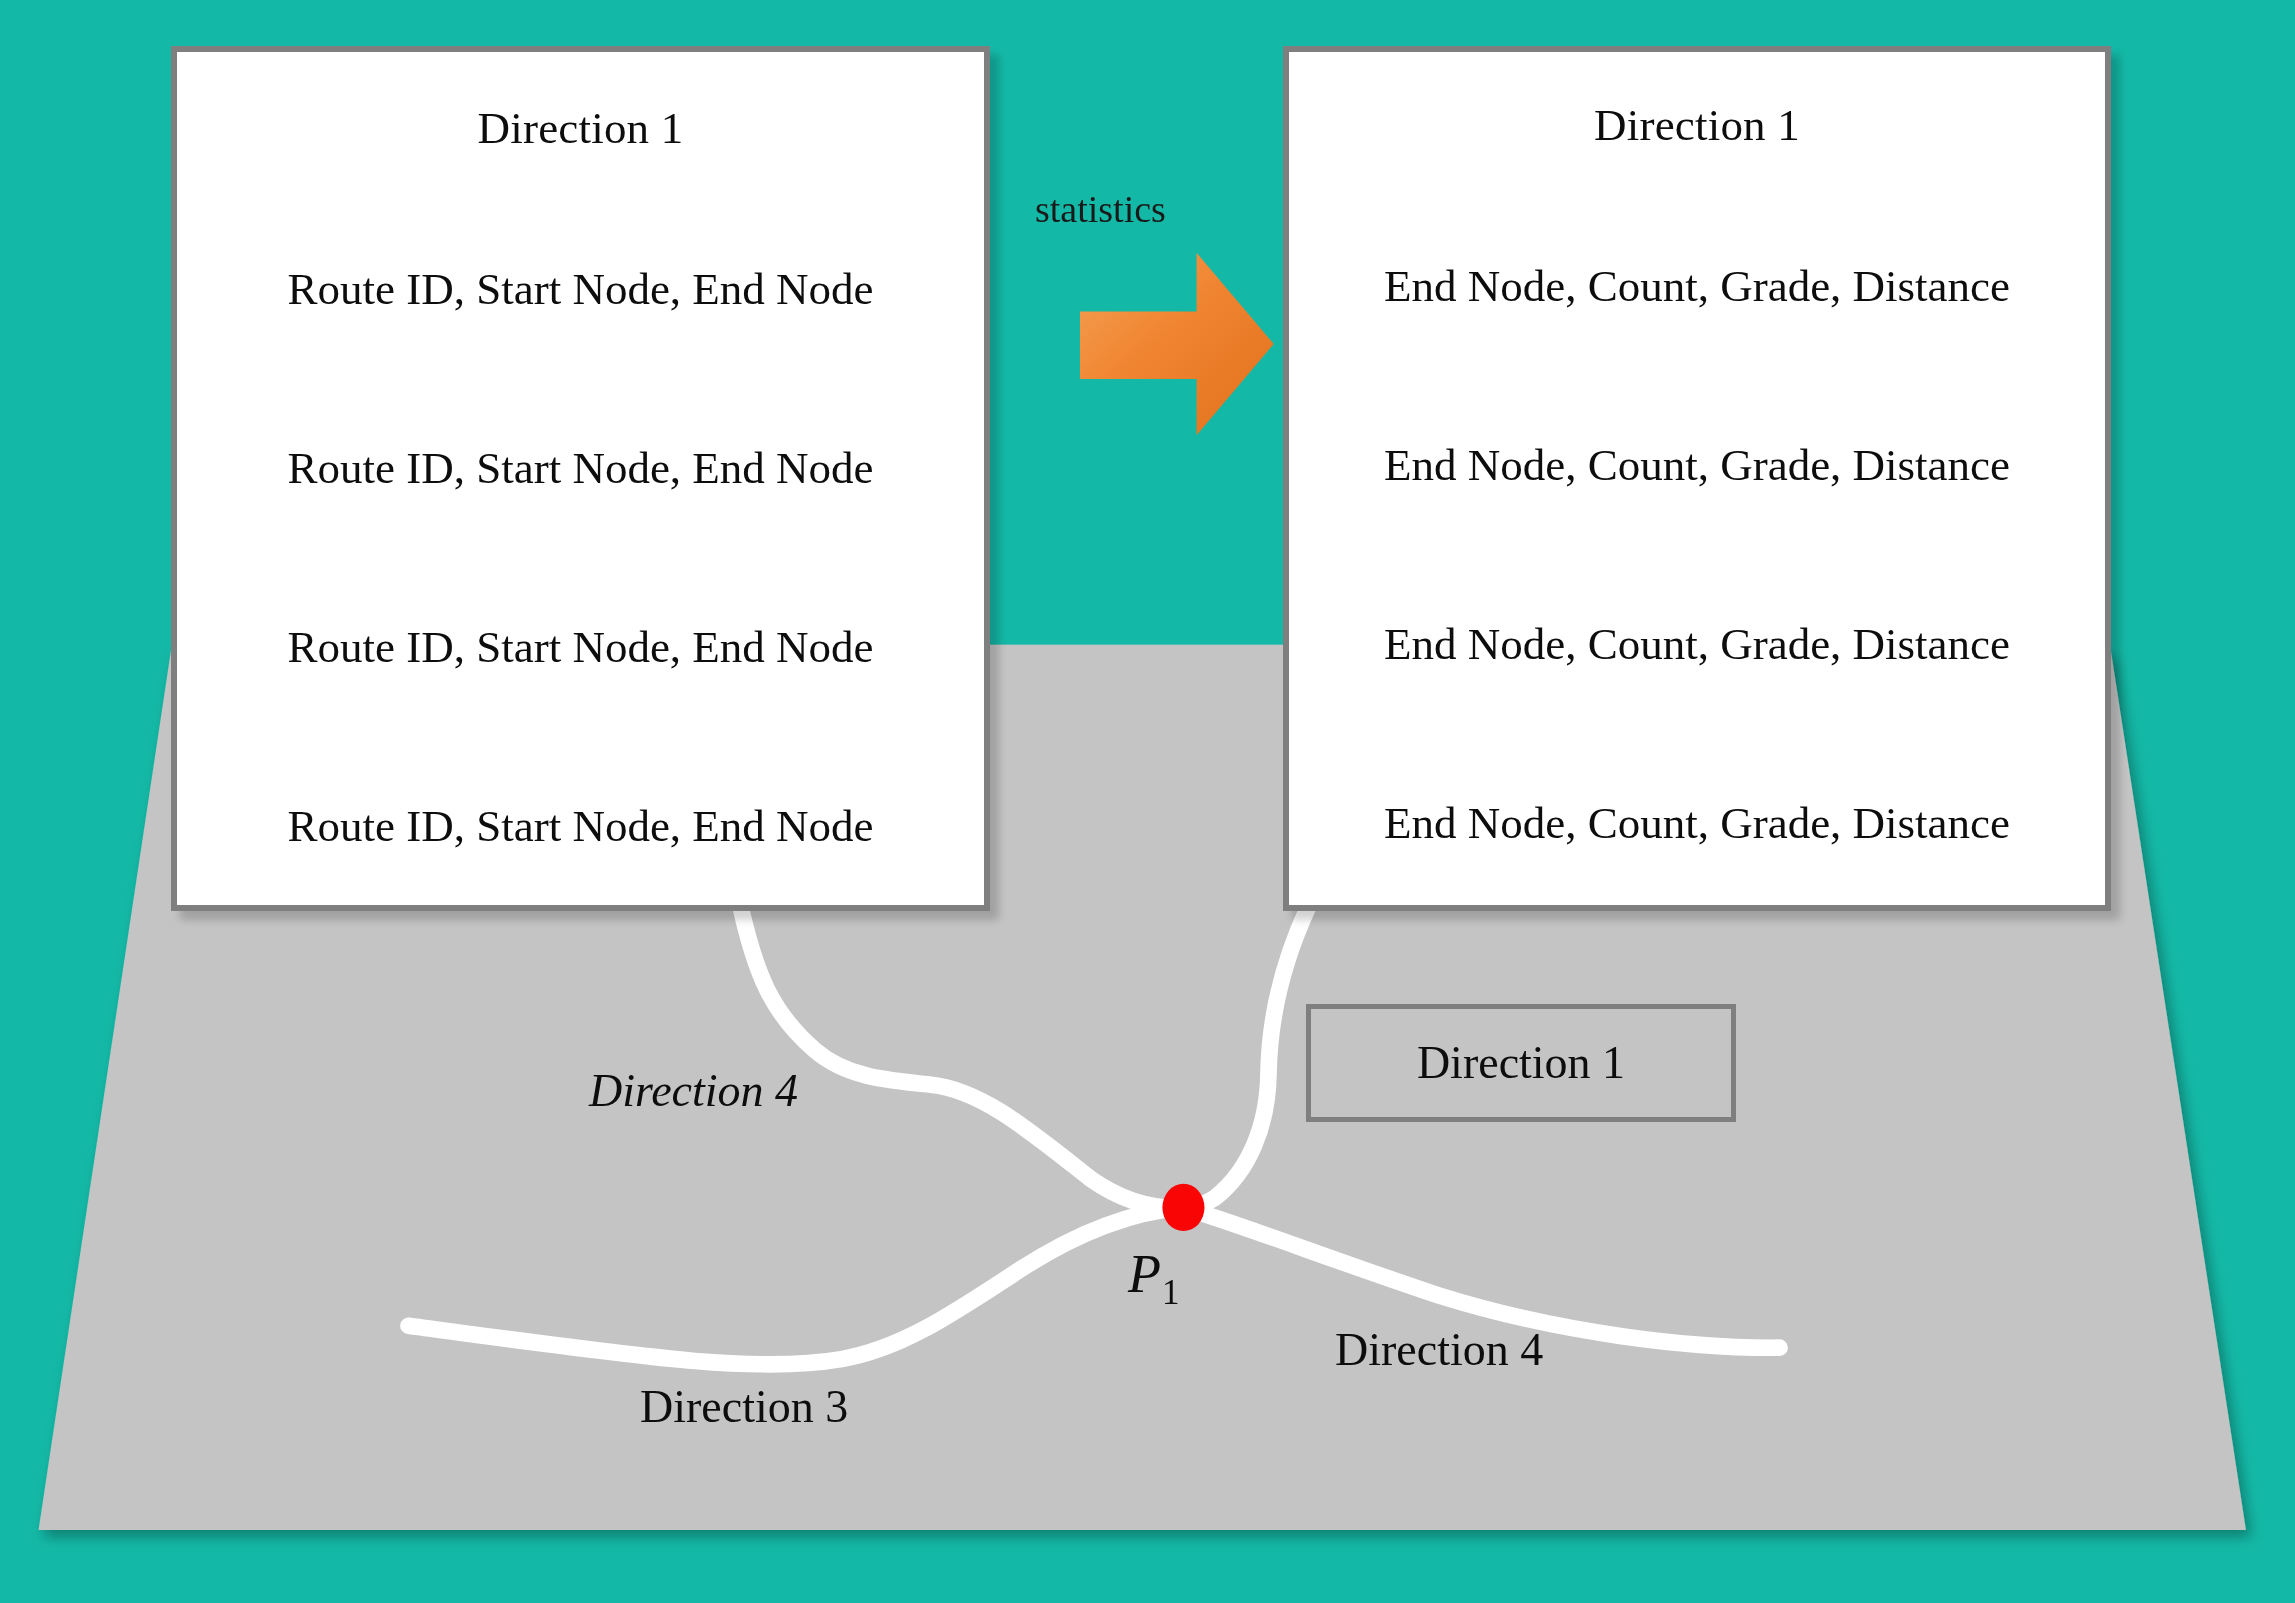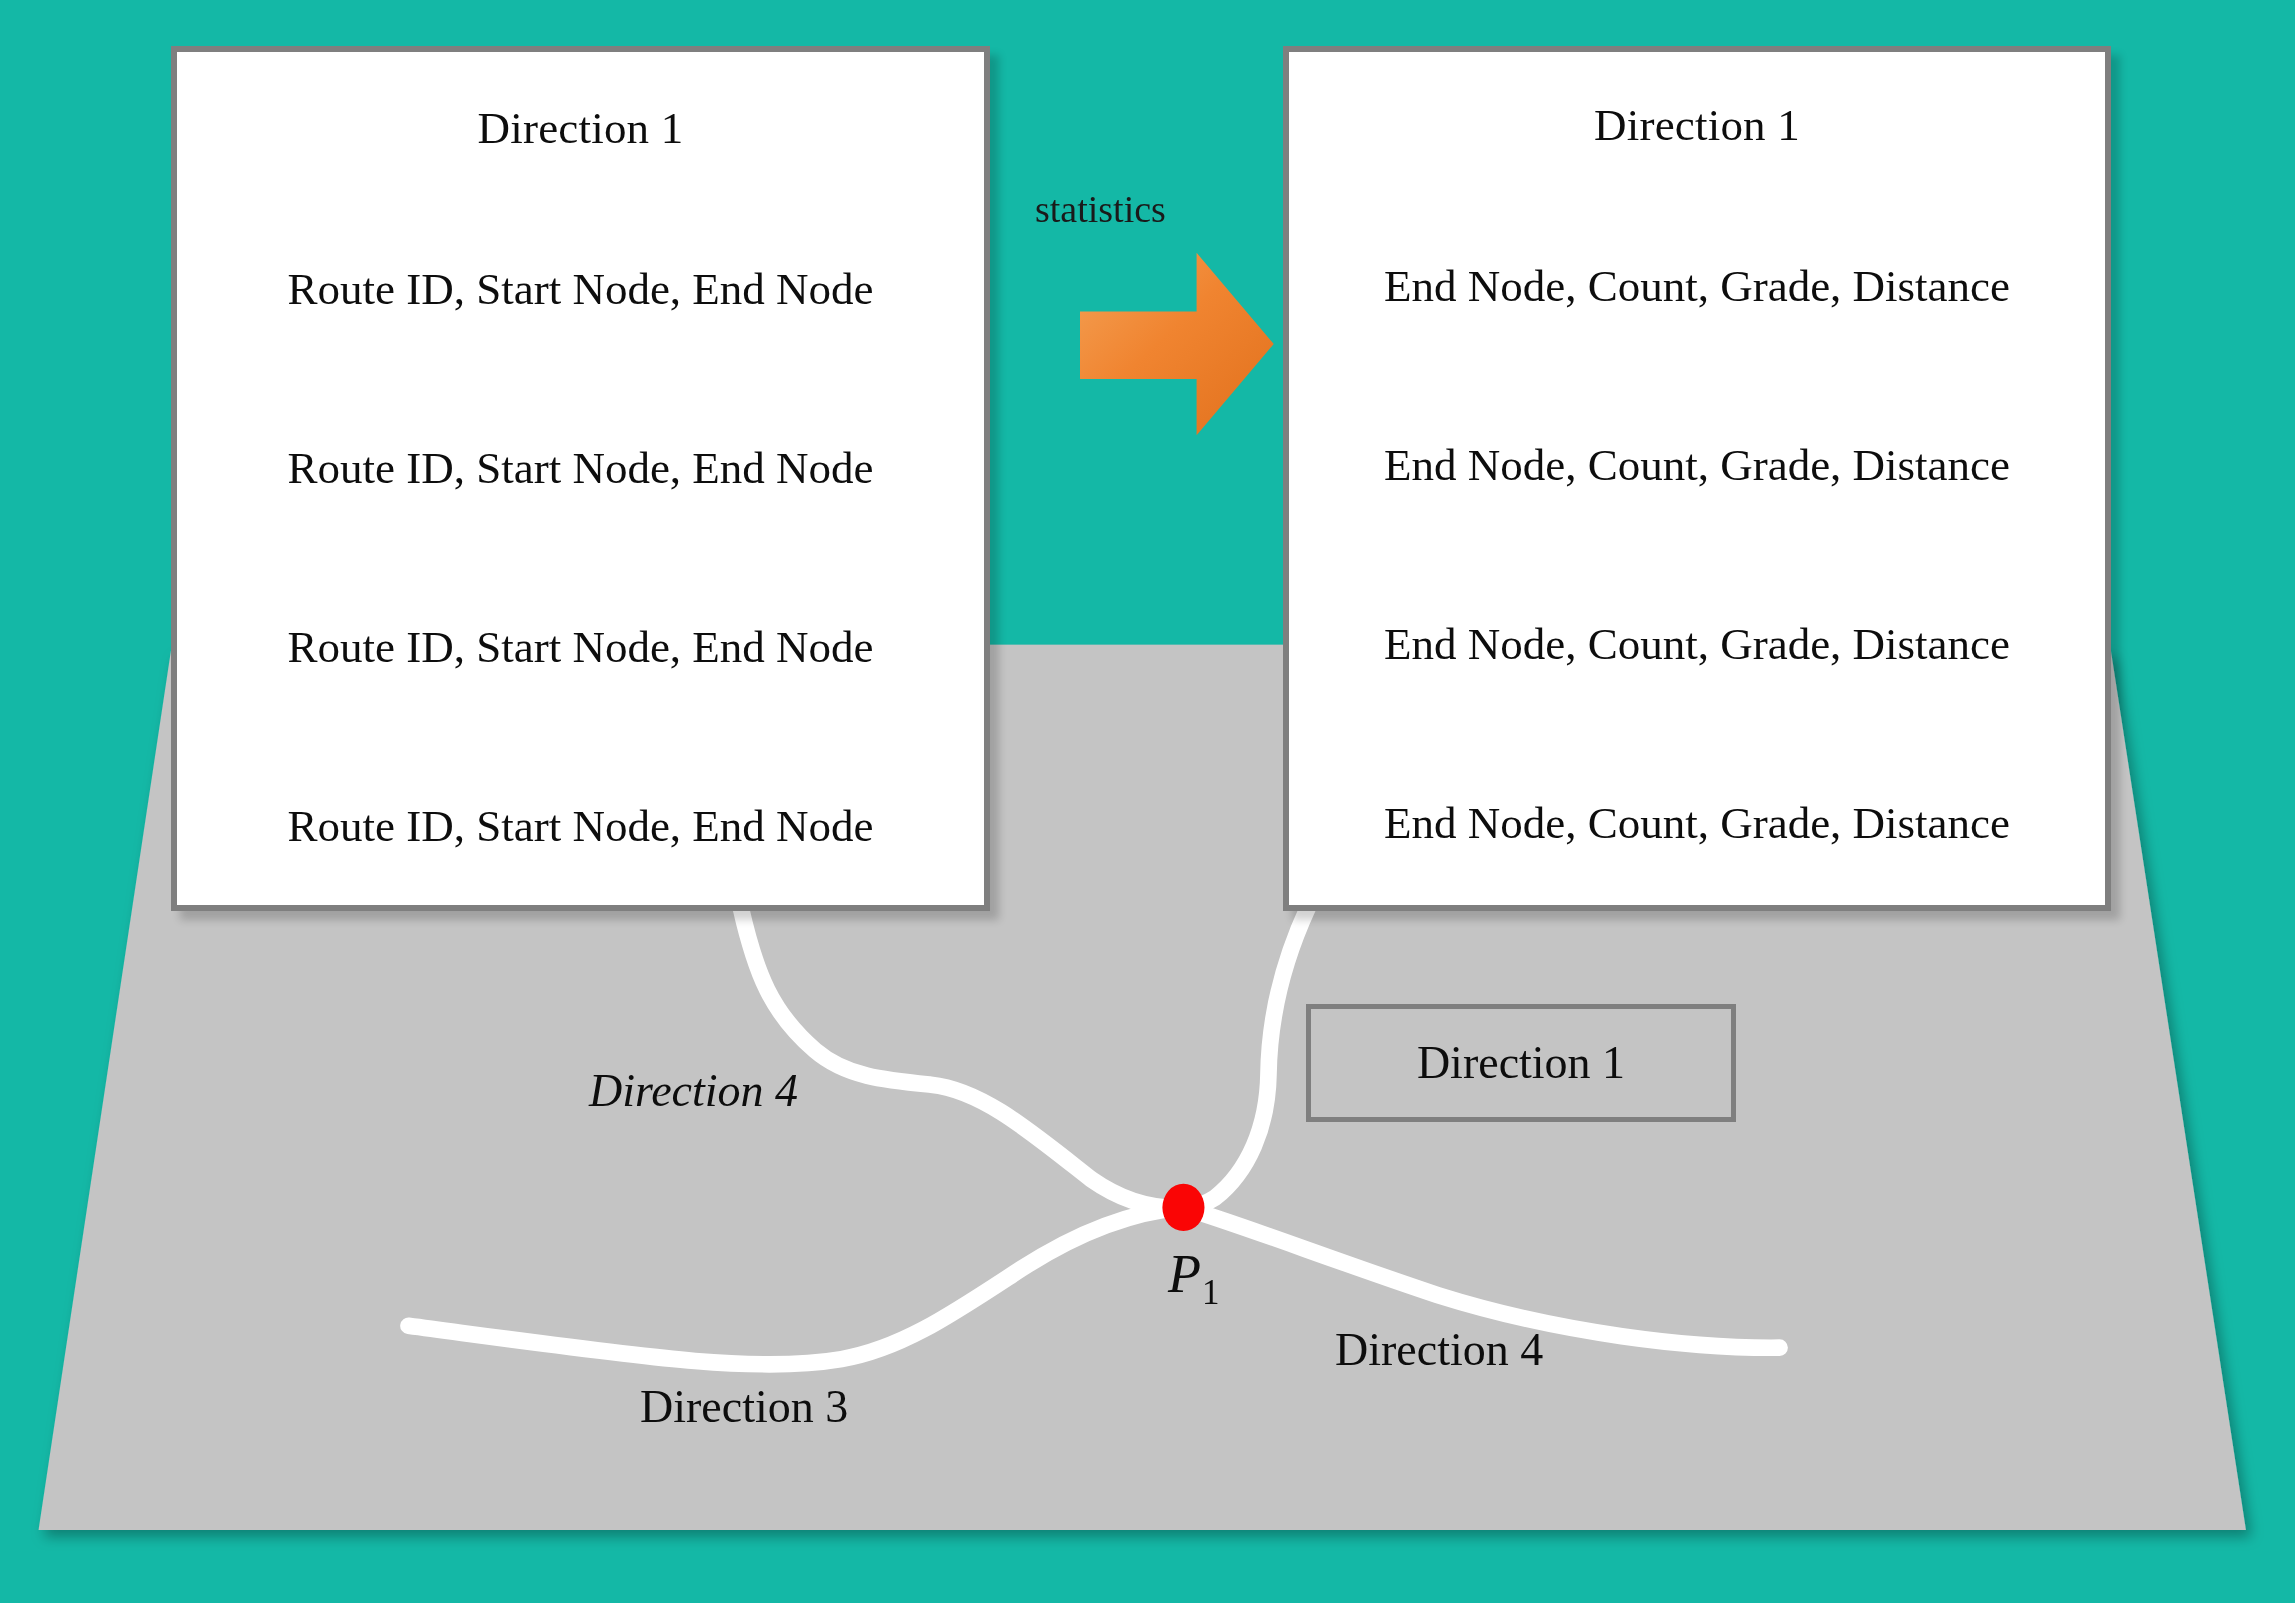--- a/index.html
+++ b/index.html
@@ -90,21 +90,21 @@
     line-height: 1;
     color: #0d0d0d;
     white-space: nowrap;
     z-index: 6;
   }
   #label-direction-4 { left: 589px; top: 1068px; font-style: italic; }
   #label-direction-3 { left: 640px; top: 1384px; }
   #label-direction-2 { left: 1335px; top: 1327px; }
   #label-p1 {
     position: absolute;
-    left: 1168px;
+    left: 1128px;
     top: 1243px;
     font-size: 54px;
     font-style: italic;
     color: #0d0d0d;
     z-index: 6;
     white-space: nowrap;
   }
   #label-p1 .sub {
     font-size: 35px;
     font-style: normal;

